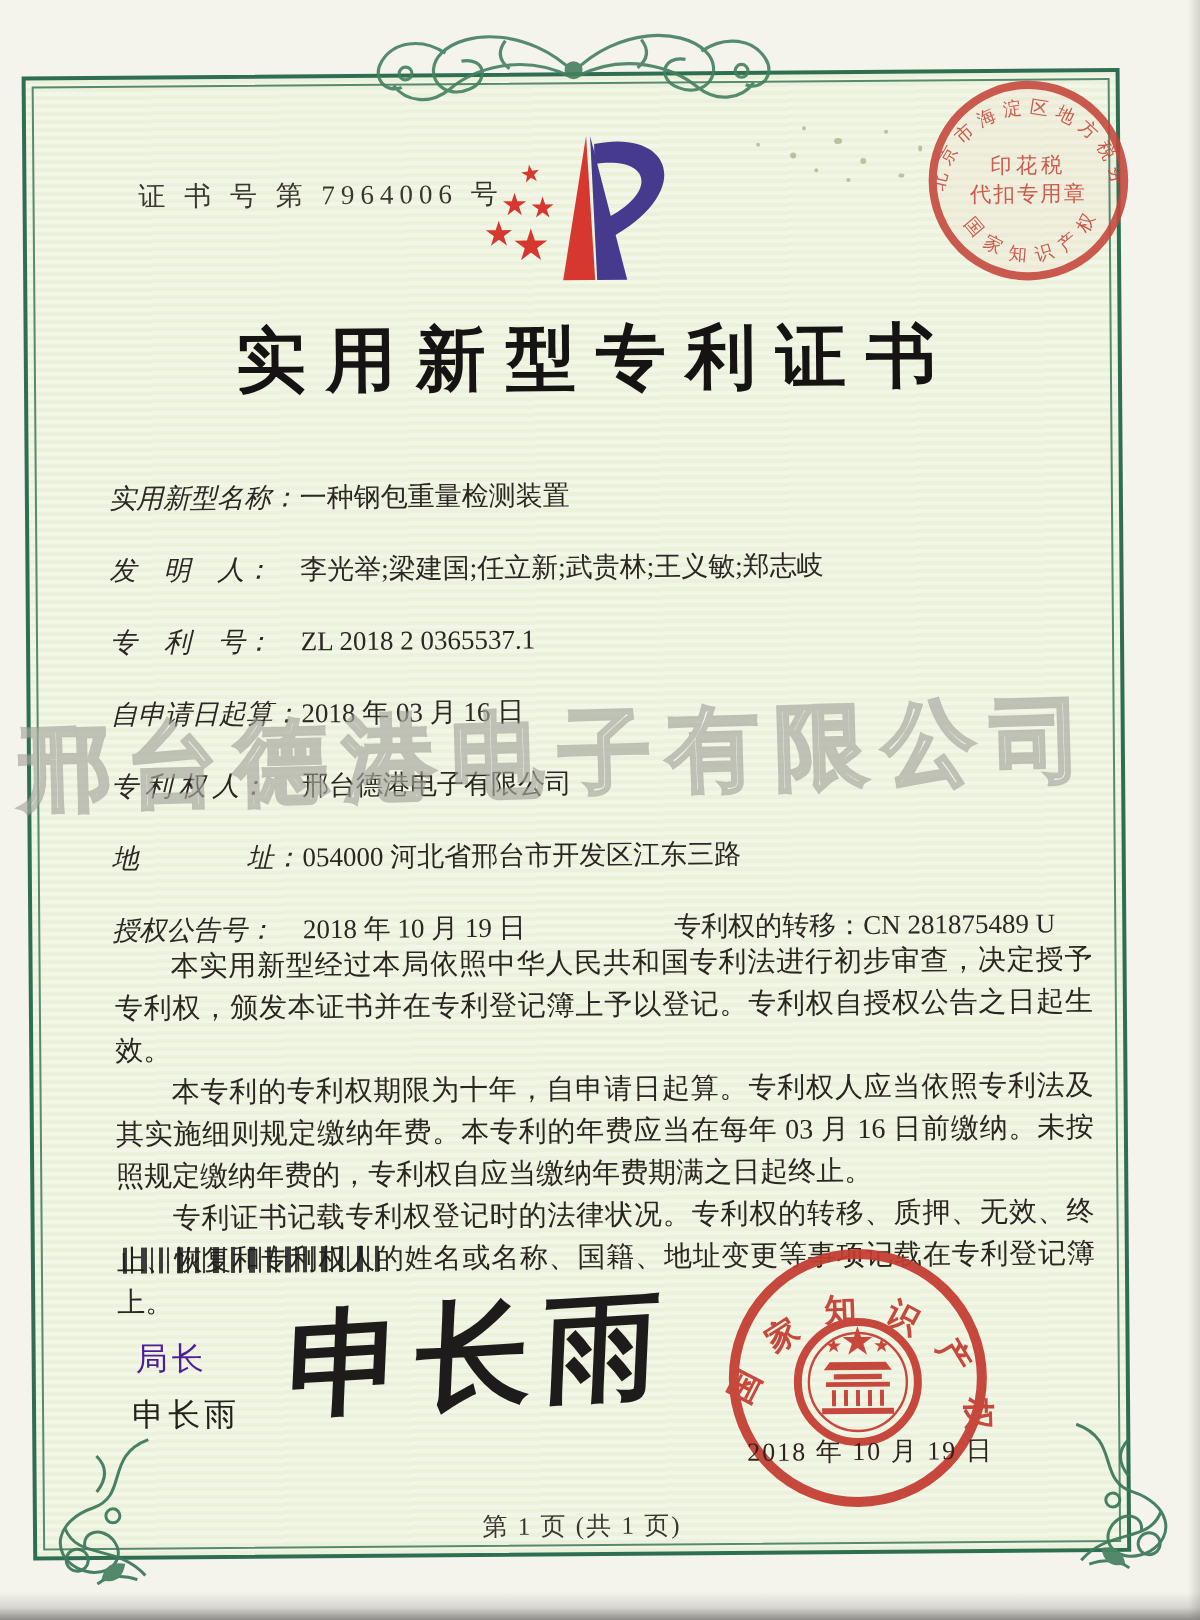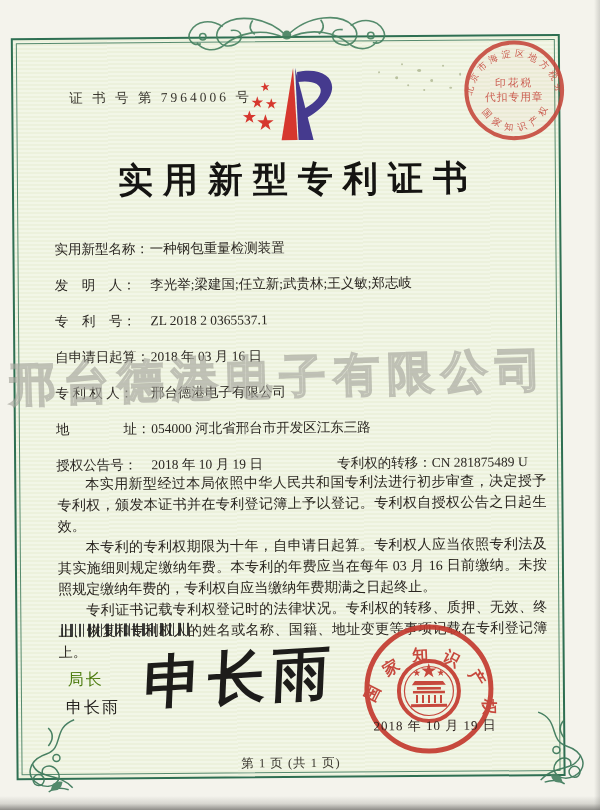--- a/index.html
+++ b/index.html
@@ -27,21 +27,21 @@
   .cert-no{
     position:absolute;left:72px;top:88px;font-size:13.5px;letter-spacing:3px;color:#3a372f;
   }
   .logo{position:absolute;left:240px;top:64px;width:110px;height:86px;}
   .title{
     position:absolute;left:0;top:156px;width:100%;text-align:center;
     font-size:35px;font-weight:bold;letter-spacing:10px;color:#151412;
   }
   .fields{position:absolute;left:56px;top:230px;width:500px;}
   .frow{position:relative;height:36px;line-height:36px;font-size:13.5px;color:#2b2722;white-space:nowrap;}
-  .flabel{display:inline-block;width:92px;}
+  .flabel{display:inline-block;width:92px;font-style:italic;}
   .fvalue{display:inline-block;}
   .grant-right{position:absolute;left:281px;top:0;}
   .body-text{
     position:absolute;left:57px;top:472px;width:489px;
     font-size:14px;line-height:21px;text-align:justify;color:#2a2620;
   }
   .body-text p{margin:0;text-indent:2em;}
   .watermark{
     position:absolute;left:10px;top:346px;width:590px;
     font-size:46px;font-weight:bold;letter-spacing:8px;white-space:nowrap;
@@ -52,21 +52,21 @@
   }
   .barcode{
     position:absolute;left:60px;top:622px;width:128px;height:13px;
     background:repeating-linear-gradient(90deg,
       #1c1c1c 0 2px,transparent 2px 4px,
       #1c1c1c 4px 5px,transparent 5px 9px,
       #1c1c1c 9px 12px,transparent 12px 14px,
       #1c1c1c 14px 15px,transparent 15px 18px);
     opacity:.85;
   }
-  .bureau{position:absolute;left:66px;top:668px;font-size:16px;color:#4d7c0f;letter-spacing:2px;}
+  .bureau{position:absolute;left:66px;top:668px;font-size:16px;color:#4c1d95;letter-spacing:2px;}
   .bureau-name{position:absolute;left:64px;top:696px;font-size:16px;color:#23211c;letter-spacing:2px;}
   .signature{
     position:absolute;left:142px;top:638px;width:230px;
     font-size:58px;letter-spacing:6px;color:#1d1c1a;font-weight:600;
     transform:rotate(-3deg) skewX(-6deg);white-space:nowrap;z-index:4;
   }
   .seal{position:absolute;left:357px;top:620px;width:140px;height:140px;z-index:5;opacity:.93;}
   .seal-date{
     position:absolute;left:366px;top:718px;width:134px;text-align:center;
     font-size:13px;color:#2e241f;letter-spacing:1px;z-index:7;

